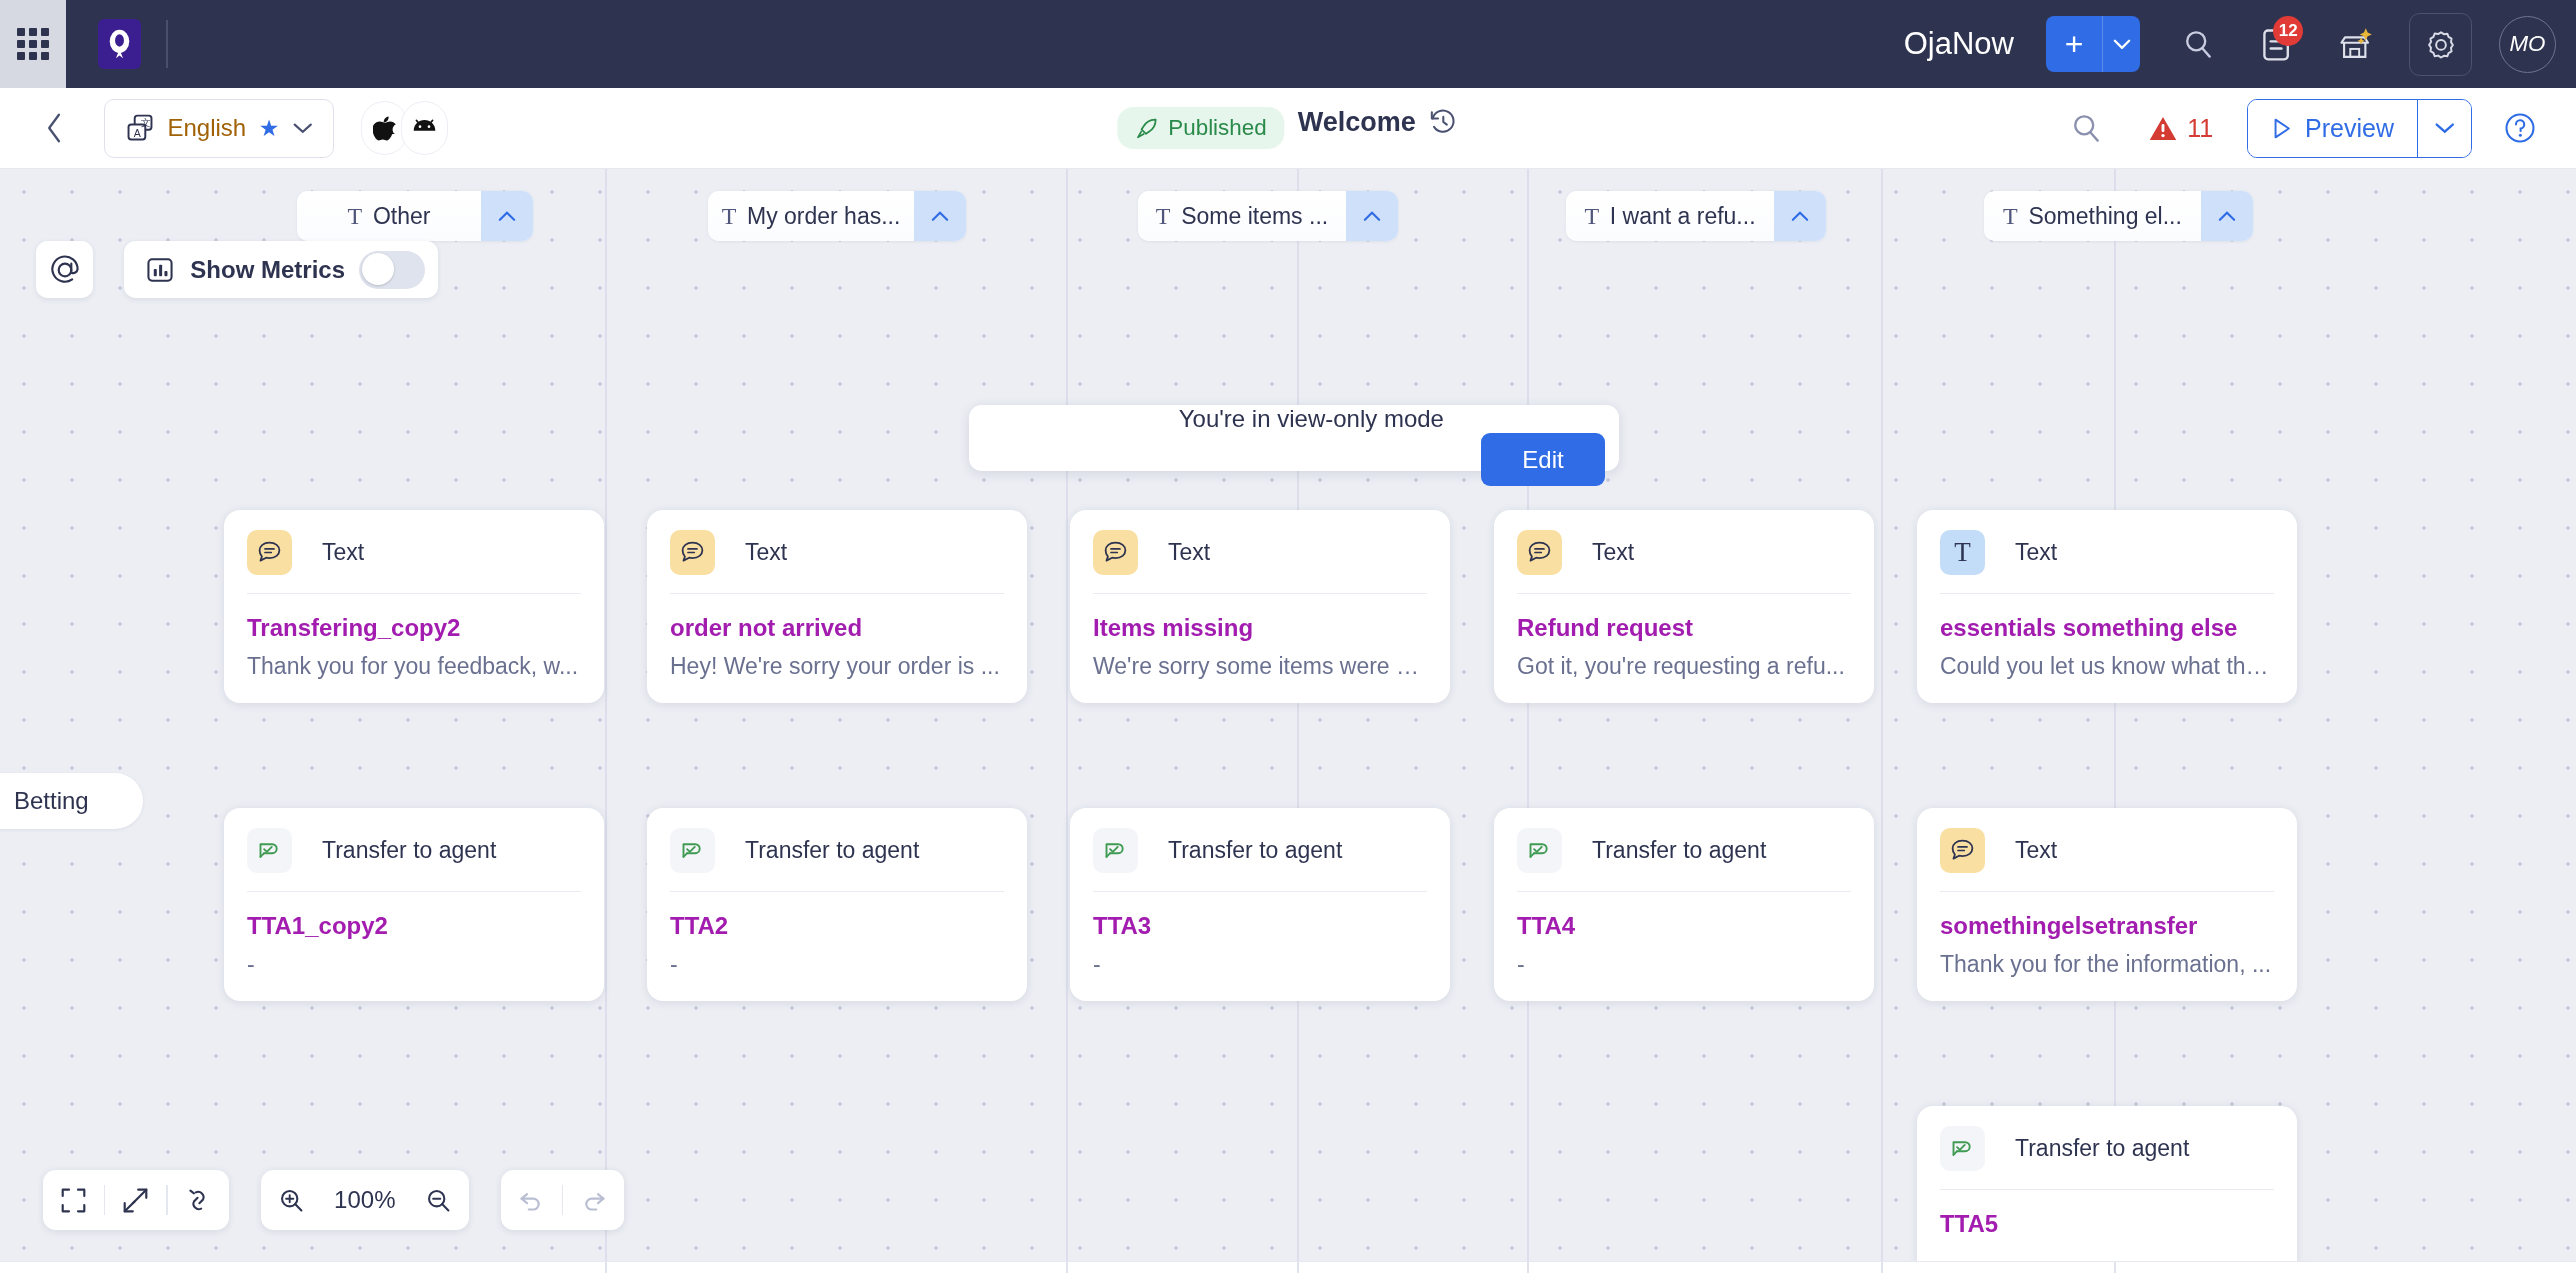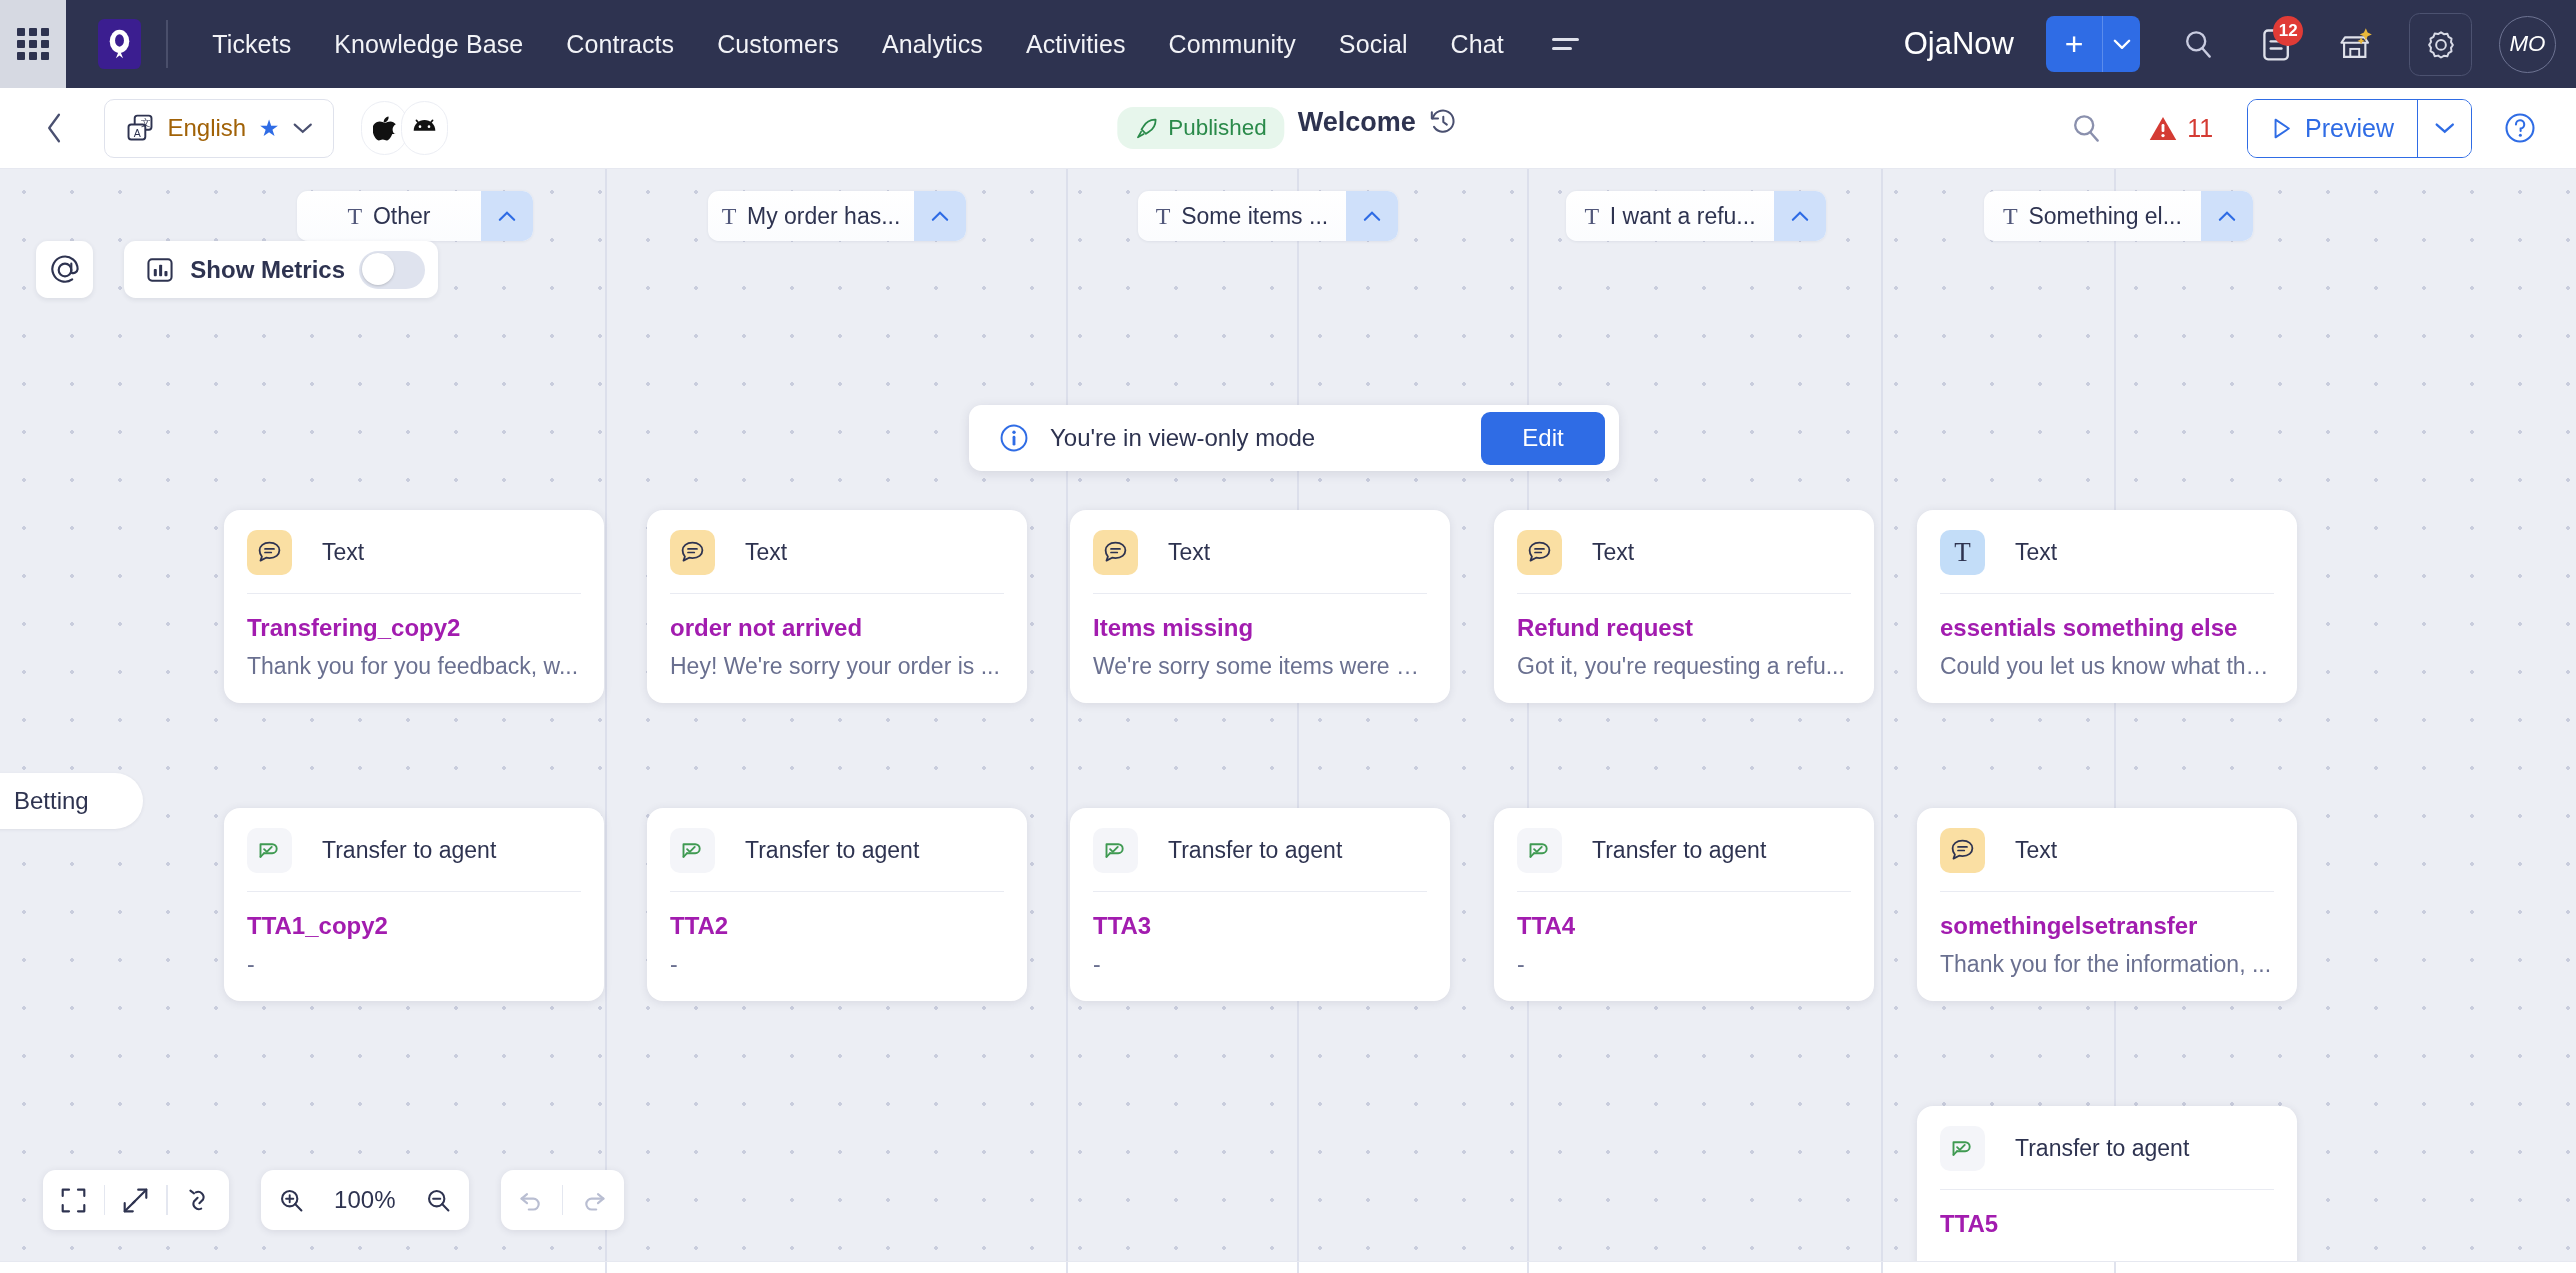--- a/index.html
+++ b/index.html
@@ -176,21 +176,21 @@
   }
   .toggle .knob {
     position: absolute; left: 2.7px; top: 2.7px; width: 32px; height: 32px;
     border-radius: 50%; background: #fff; box-shadow: 0 0.9px 2.7px rgba(0,0,0,.18);
   }
 
   
   .viewonly {
     position: absolute; left: 969px; top: 237px; width: 650px; height: 66px;
     background: #fff; border-radius: 12.5px; display: flex; align-items: center;
-    padding: 0 14.3px 0 29px; box-shadow: 0 2.7px 10.7px rgba(46,51,80,.12);
+    padding: 0 14.3px 0 29px; box-shadow: 0 2.7px 10.7px rgba(46,51,80,.12); flex-direction: column;
   }
   .viewonly .msg { font-size: 24px; color: #2e3350; margin-left: 20px; white-space: nowrap; }
   .edit-btn {
     margin-left: auto; background: #2f6ce5; color: #fff; font-size: 24px;
     border-radius: 9px; padding: 12.5px 41px; cursor: pointer; border: none;
     font-family: inherit;
   }
 
   
   .side-tab {
@@ -265,35 +265,20 @@
   <div class="brand-logo">
     <svg width="25" height="32" viewBox="0 0 28 36">
       <ellipse cx="14" cy="15" rx="11" ry="13" fill="#fff"></ellipse>
       <ellipse cx="14" cy="14" rx="5" ry="7" fill="#3b1e90"></ellipse>
       <path d="M14 24 L10 34 L14 31 L18 34 Z" fill="#fff"></path>
     </svg>
   </div>
 
   <div class="nav-div"></div>
 
-  <div class="nav-items">
-    <div class="nav-item">Tickets</div>
-    <div class="nav-item">Knowledge Base</div>
-    <div class="nav-item">Contracts</div>
-    <div class="nav-item">Customers</div>
-    <div class="nav-item">Analytics</div>
-    <div class="nav-item">Activities</div>
-    <div class="nav-item">Community</div>
-    <div class="nav-item">Social</div>
-    <div class="nav-item">Chat</div>
-    <div class="nav-more">
-        <i></i>
-        <i></i>
-      </div>
-  </div>
 
   <div class="topnav-right">
     <div class="tenant-name">OjaNow</div>
 
     <div class="add-split">
       <div class="main">+</div>
       <div class="caret">
         <svg width="18" height="10.7" viewBox="0 0 20 12">
           <path d="M2 2 L10 10 L18 2" stroke="#fff" stroke-width="2.6" fill="none" stroke-linecap="round"></path>
         </svg>

